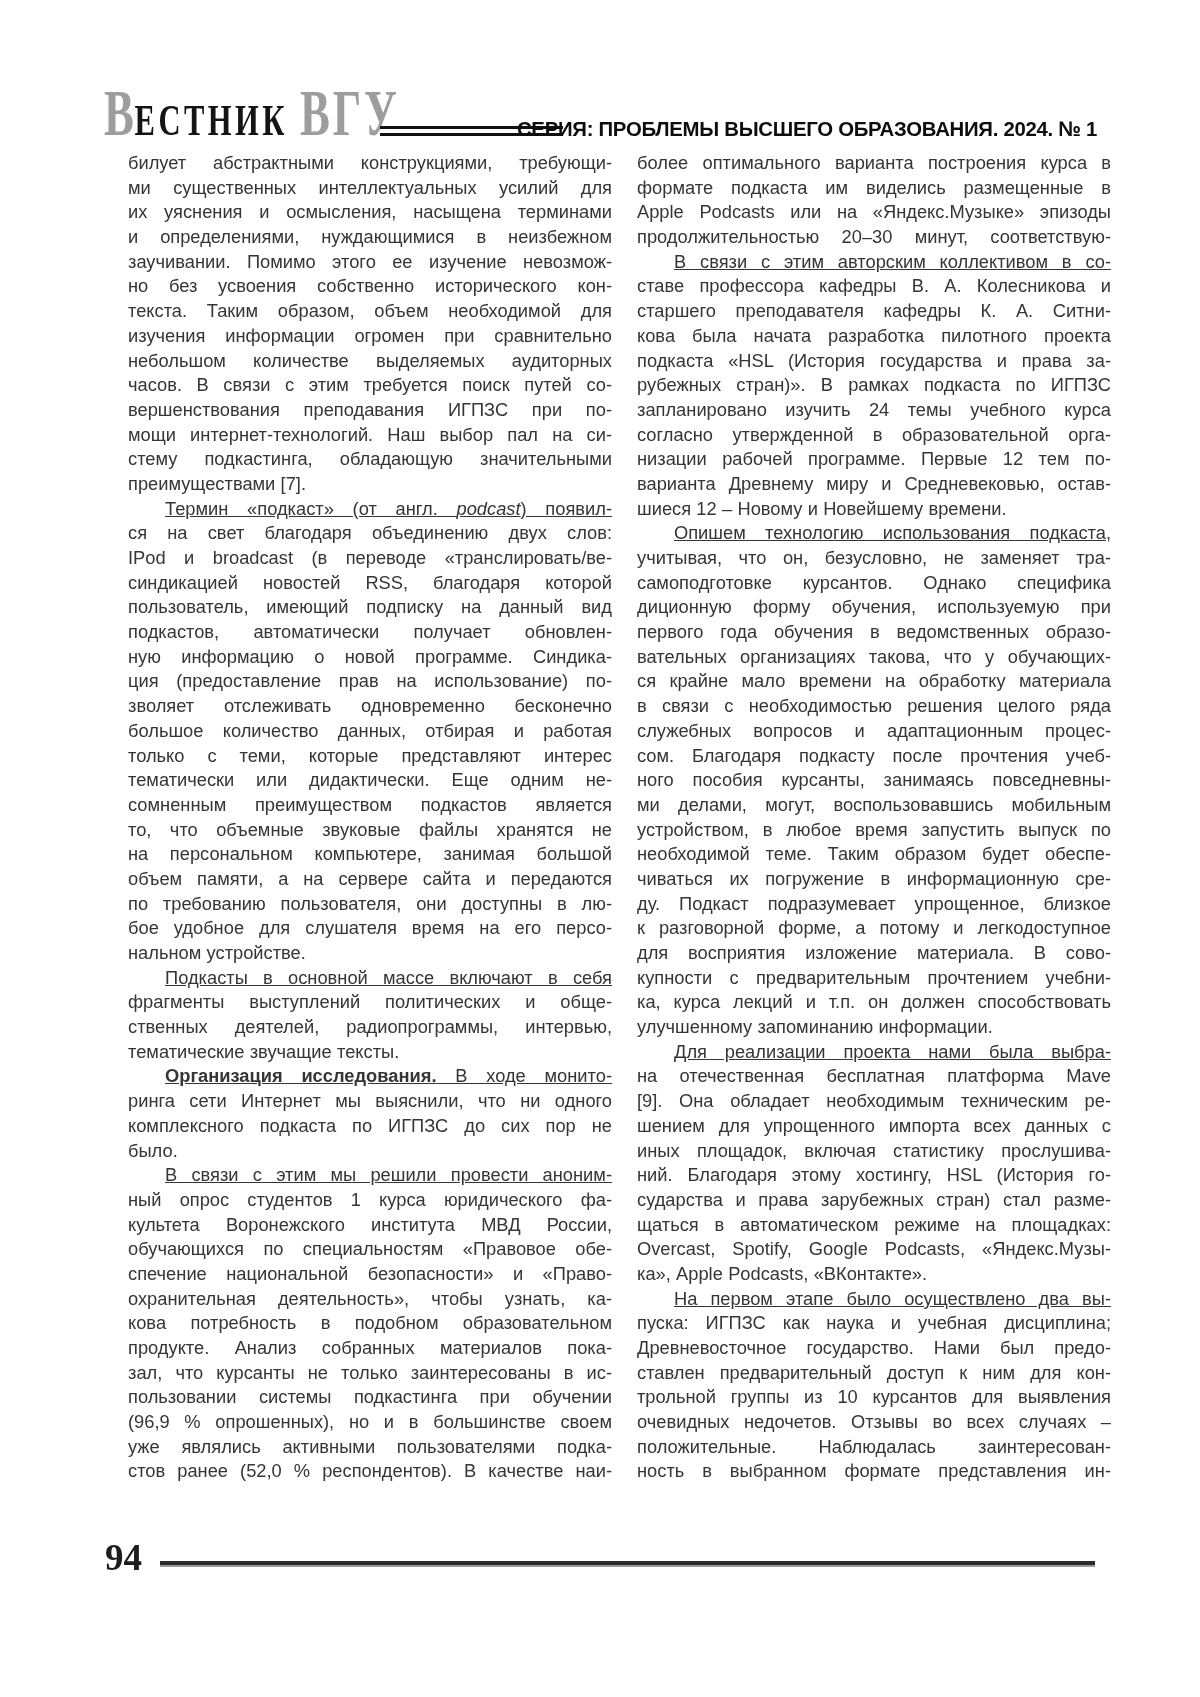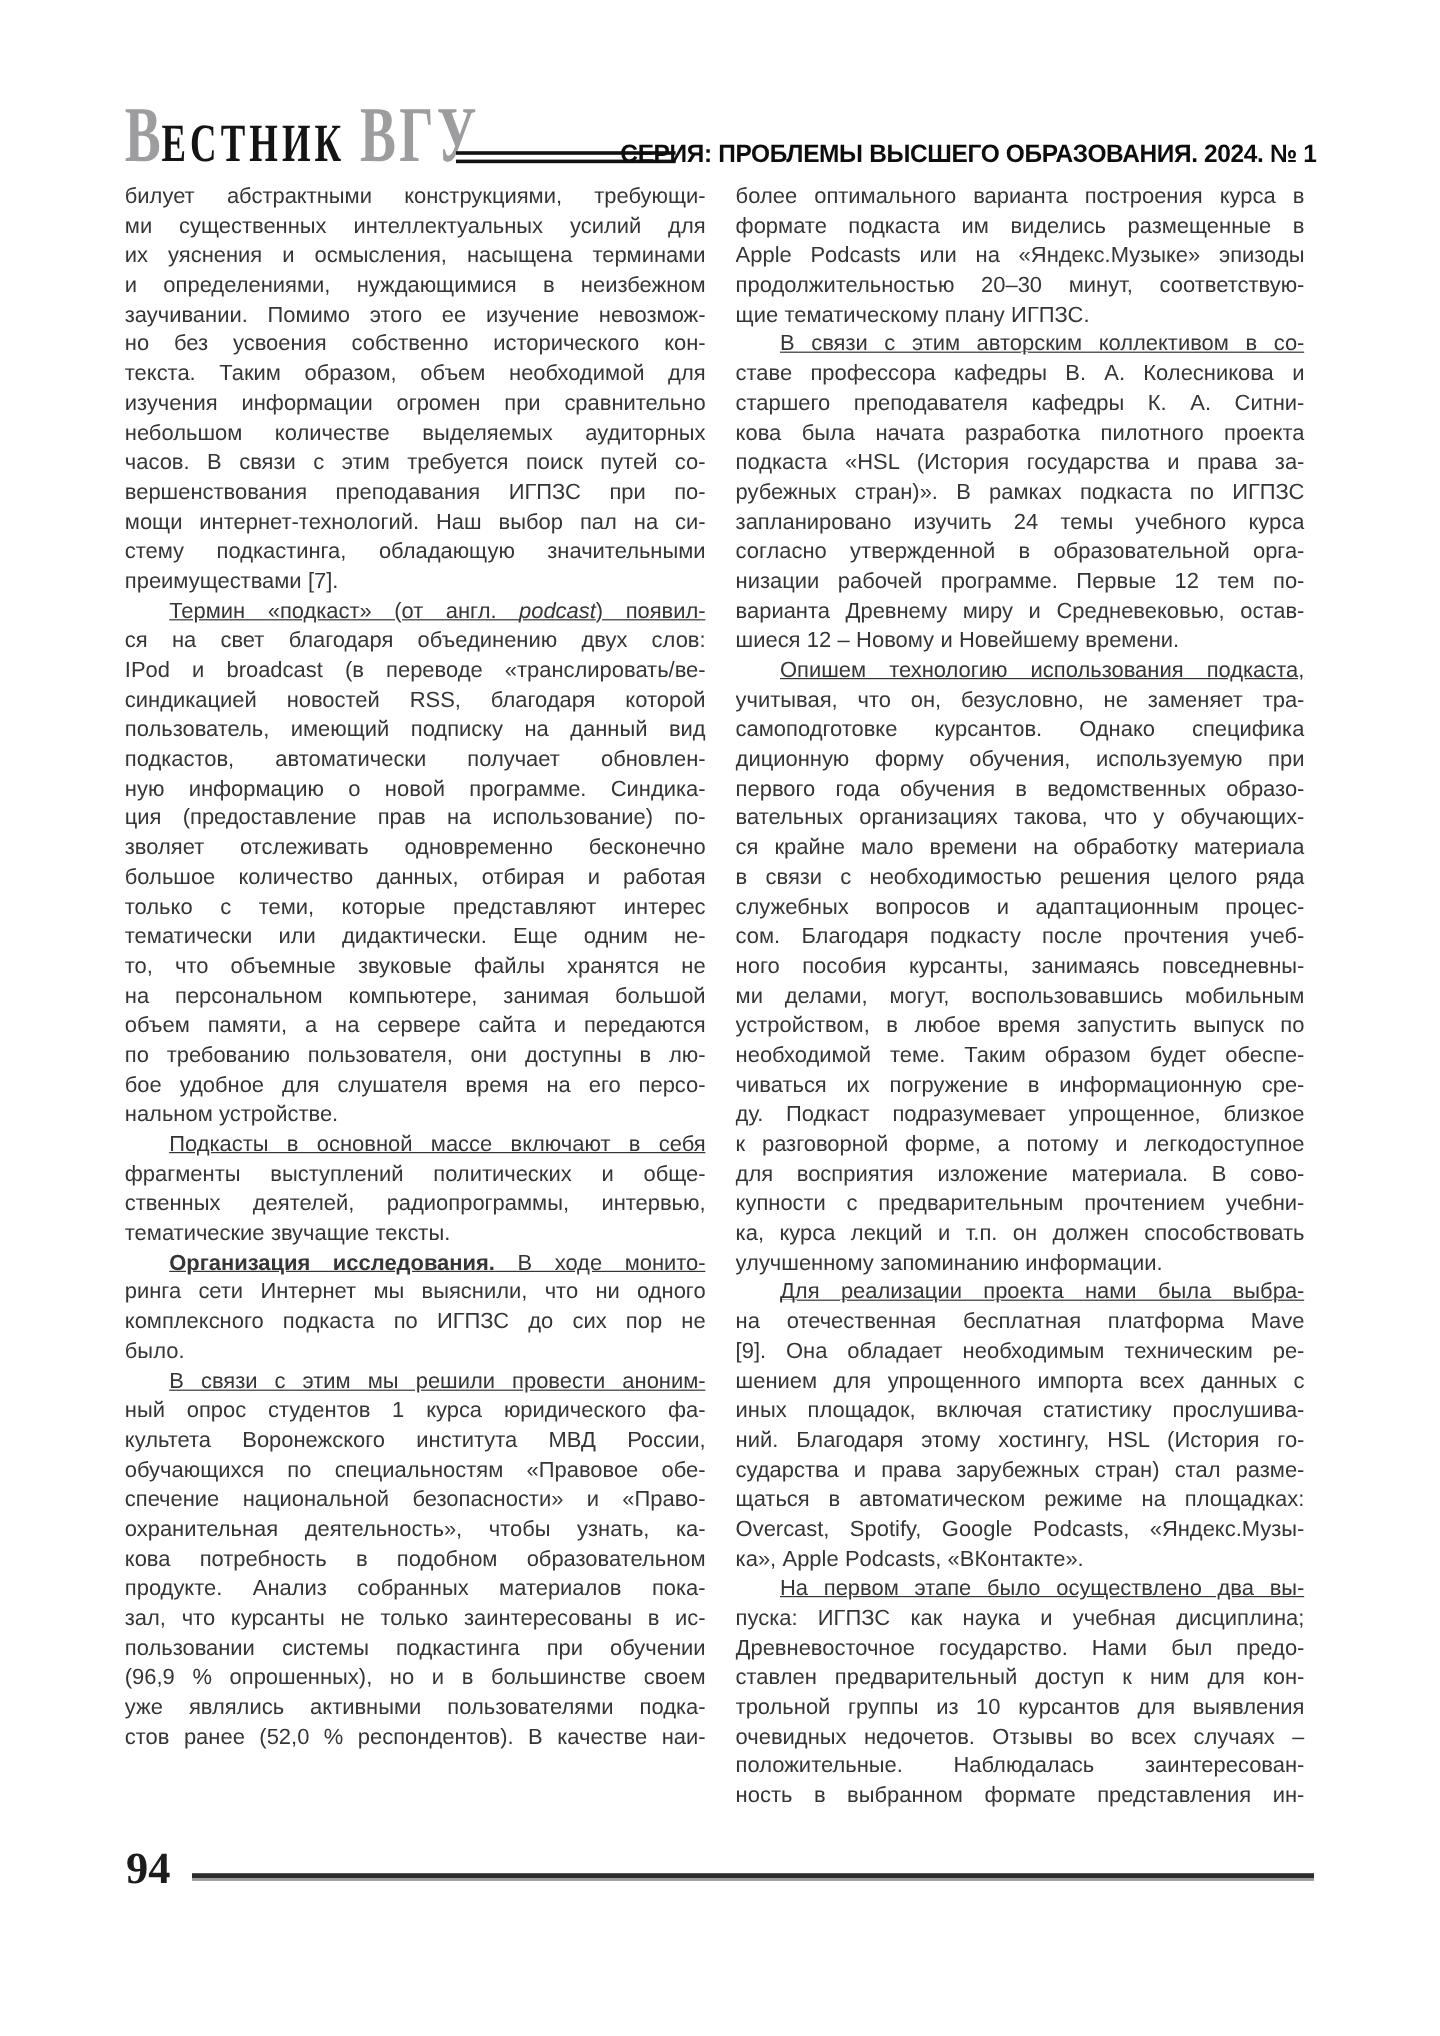--- a/index.html
+++ b/index.html
@@ -25,21 +25,21 @@
     position:absolute;right:103px;top:118px;font-size:21px;font-weight:bold;
     color:#0d0d0d;line-height:1;letter-spacing:-0.3px;white-space:nowrap;
     transform:scaleX(0.97);transform-origin:right top;
   }
   
   .columns{
     position:absolute;left:104px;top:151px;width:983px;display:flex;gap:25px;
     font-size:18.3px;line-height:24.7px;color:#353535;
   }
   .col{flex:0 0 auto;}
-  .col-left{width:484px;}
+  .col-left{width:484px;margin-left:24px;}
   .col-right{width:474px;}
   .line{
     text-align:justify;text-align-last:justify;height:24.7px;overflow:hidden;
     word-spacing:0.2px;
   }
   .line.no-stretch{text-align-last:auto;}
   .line.indent{padding-left:37px;text-decoration:underline;}
   
   .page-num{
     position:absolute;left:105px;top:1539px;
@@ -86,20 +86,21 @@
         <div class="line">IPod и broadcast (в переводе «транслировать/ве-</div>
         <div class="line">синдикацией новостей RSS, благодаря которой</div>
         <div class="line">пользователь, имеющий подписку на данный вид</div>
         <div class="line">подкастов, автоматически получает обновлен-</div>
         <div class="line">ную информацию о новой программе. Синдика-</div>
         <div class="line">ция (предоставление прав на использование) по-</div>
         <div class="line">зволяет отслеживать одновременно бесконечно</div>
         <div class="line">большое количество данных, отбирая и работая</div>
         <div class="line">только с теми, которые представляют интерес</div>
         <div class="line">тематически или дидактически. Еще одним не-</div>
+        <div class="line">сомненным преимуществом подкастов является</div>
         <div class="line">то, что объемные звуковые файлы хранятся не</div>
         <div class="line">на персональном компьютере, занимая большой</div>
         <div class="line">объем памяти, а на сервере сайта и передаются</div>
         <div class="line">по требованию пользователя, они доступны в лю-</div>
         <div class="line">бое удобное для слушателя время на его персо-</div>
         <div class="line no-stretch">нальном устройстве.</div>
       </div>
       <div>
         <div class="line indent">Подкасты в основной массе включают в себя</div>
         <div class="line">фрагменты выступлений политических и обще-</div>
@@ -127,21 +128,20 @@
         <div class="line">уже являлись активными пользователями подка-</div>
         <div class="line">стов ранее (52,0 % респондентов). В качестве наи-</div>
       </div>
     </div>
   <div class="col col-right">
       <div>
         <div class="line">более оптимального варианта построения курса в</div>
         <div class="line">формате подкаста им виделись размещенные в</div>
         <div class="line">Apple Podcasts или на «Яндекс.Музыке» эпизоды</div>
         <div class="line">продолжительностью 20–30 минут, соответствую-</div>
-        <div class="line no-stretch">щие тематическому плану ИГПЗС.</div>
       </div>
       <div>
         <div class="line indent">В связи с этим авторским коллективом в со-</div>
         <div class="line">ставе профессора кафедры В. А. Колесникова и</div>
         <div class="line">старшего преподавателя кафедры К. А. Ситни-</div>
         <div class="line">кова была начата разработка пилотного проекта</div>
         <div class="line">подкаста «HSL (История государства и права за-</div>
         <div class="line">рубежных стран)». В рамках подкаста по ИГПЗС</div>
         <div class="line">запланировано изучить 24 темы учебного курса</div>
         <div class="line">согласно утвержденной в образовательной орга-</div>

